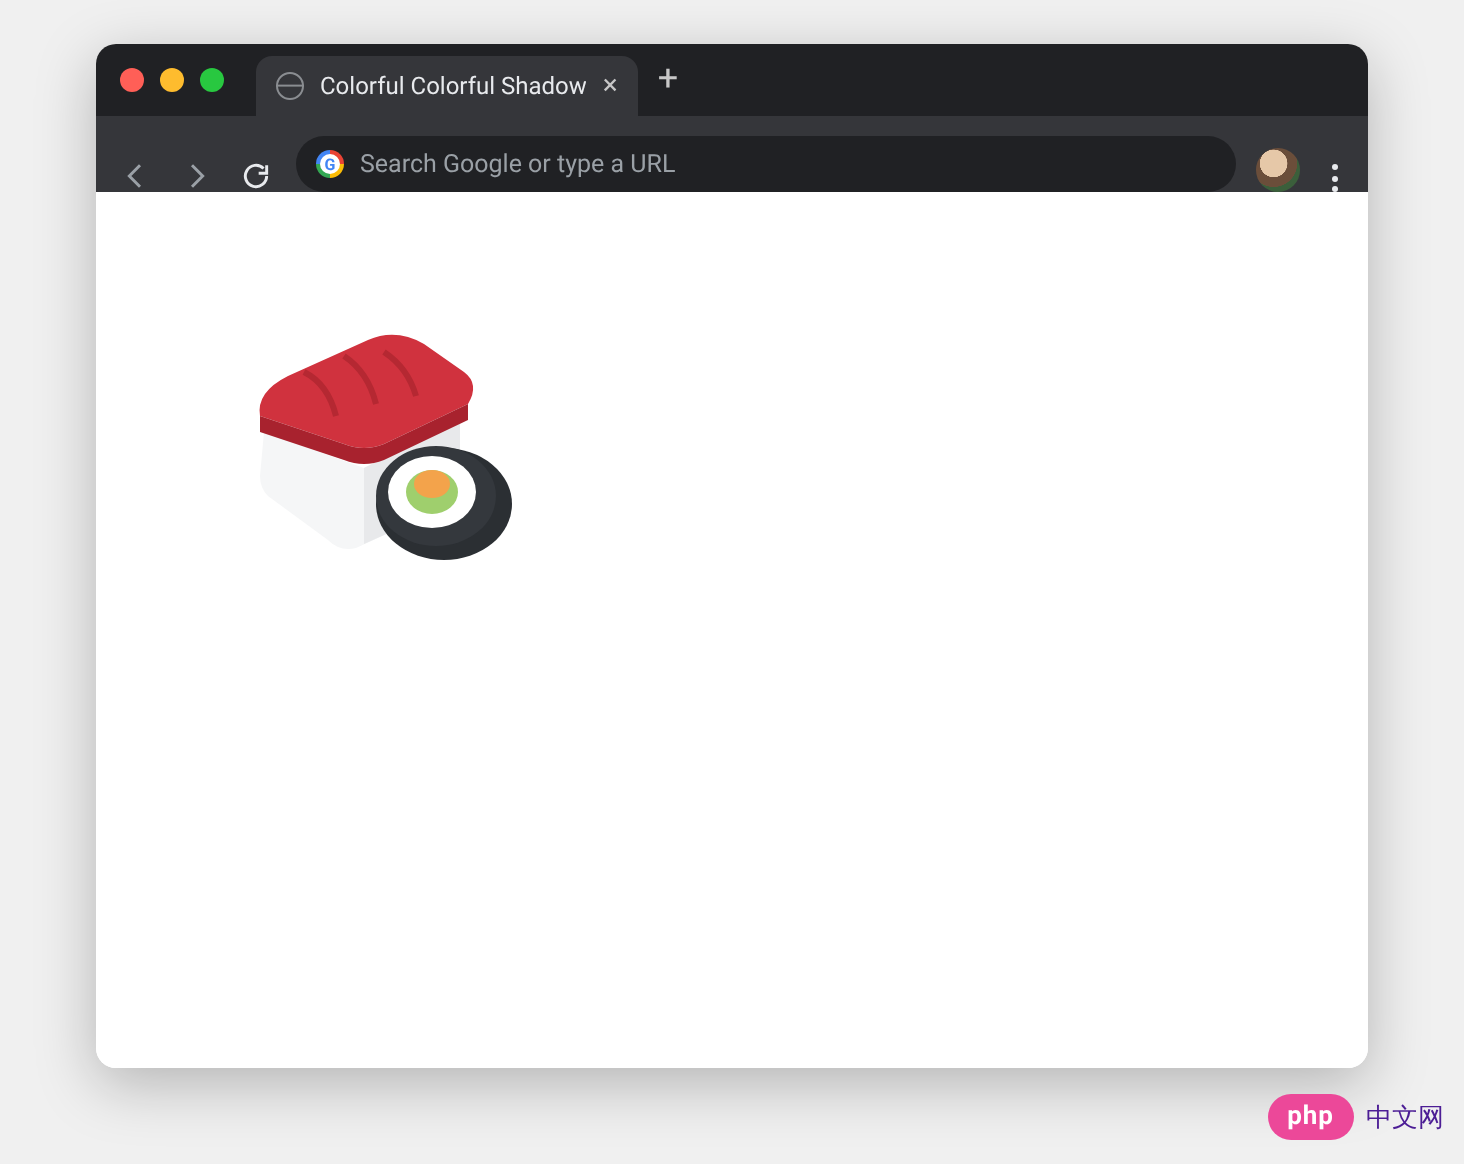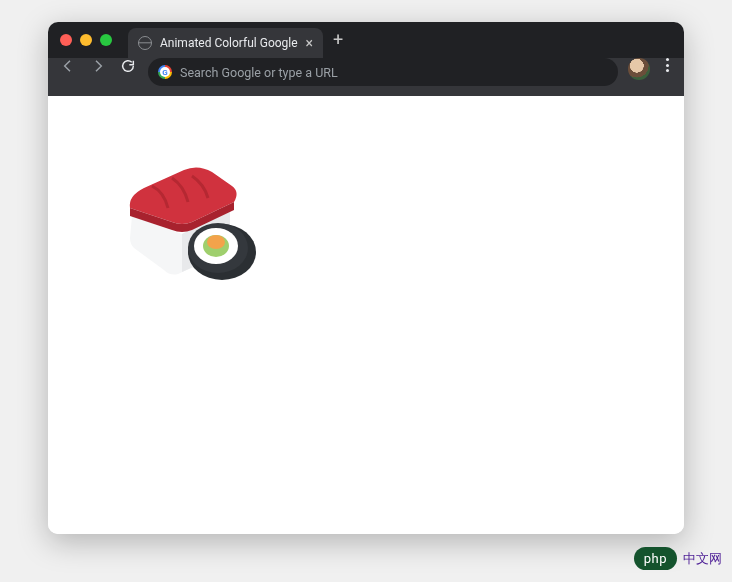--- a/index.html
+++ b/index.html
@@ -72,21 +72,21 @@
     .new-tab {
       color: #c7c7c7;
       font-size: 18px;
       margin-left: 10px;
       line-height: 1;
     }
     .toolbar {
       background: #35363a;
       height: 38px;
       display: flex;
-      align-items: flex-start;
+      align-items: flex-end;
       padding: 0 10px;
       gap: 10px;
     }
     .nav-btn { color: #9aa0a6; display: flex; align-items: center; justify-content: center; width: 20px; }
     .nav-btn.active { color: #e8eaed; }
     .nav-btn svg { width: 16px; height: 16px; }
     .omnibox {
       flex: 1;
       background: #202124;
       border-radius: 14px;
@@ -121,43 +121,43 @@
       position: absolute;
       top: 60px; left: 74px;
       width: 148px; height: 128px;
     }
     .watermark {
       position: absolute;
       right: 10px; bottom: 12px;
       display: flex; align-items: center; gap: 6px;
     }
     .php-badge {
-      background: #14532d;
+      background: #ec4899;
       color: #fff;
-      font-weight: 400;
+      font-weight: 700;
       font-size: 13px;
       padding: 4px 10px;
       border-radius: 12px;
       letter-spacing: 0.5px;
     }
     .cn-text { color: #4c1d95; font-size: 13px; }
   </style>
 </head>
 <body>
 
 <div class="browser-window">
   <div class="titlebar">
     <div class="traffic-lights">
       <div class="tl red"></div>
       <div class="tl yellow"></div>
       <div class="tl green"></div>
     </div>
     <div class="tab">
       <span class="favicon"></span>
-      <span class="title">Animated Colorful Google</span>
+      <span class="title">Colorful Colorful Shadow</span>
       <span class="close">×</span>
     </div>
     <div class="new-tab">+</div>
   </div>
 
   <div class="toolbar">
     <div class="nav-btn">
       <svg viewBox="0 0 24 24" fill="none" stroke="currentColor" stroke-width="2.2">
           <path d="M15 4l-8 8 8 8"></path>
         </svg>

